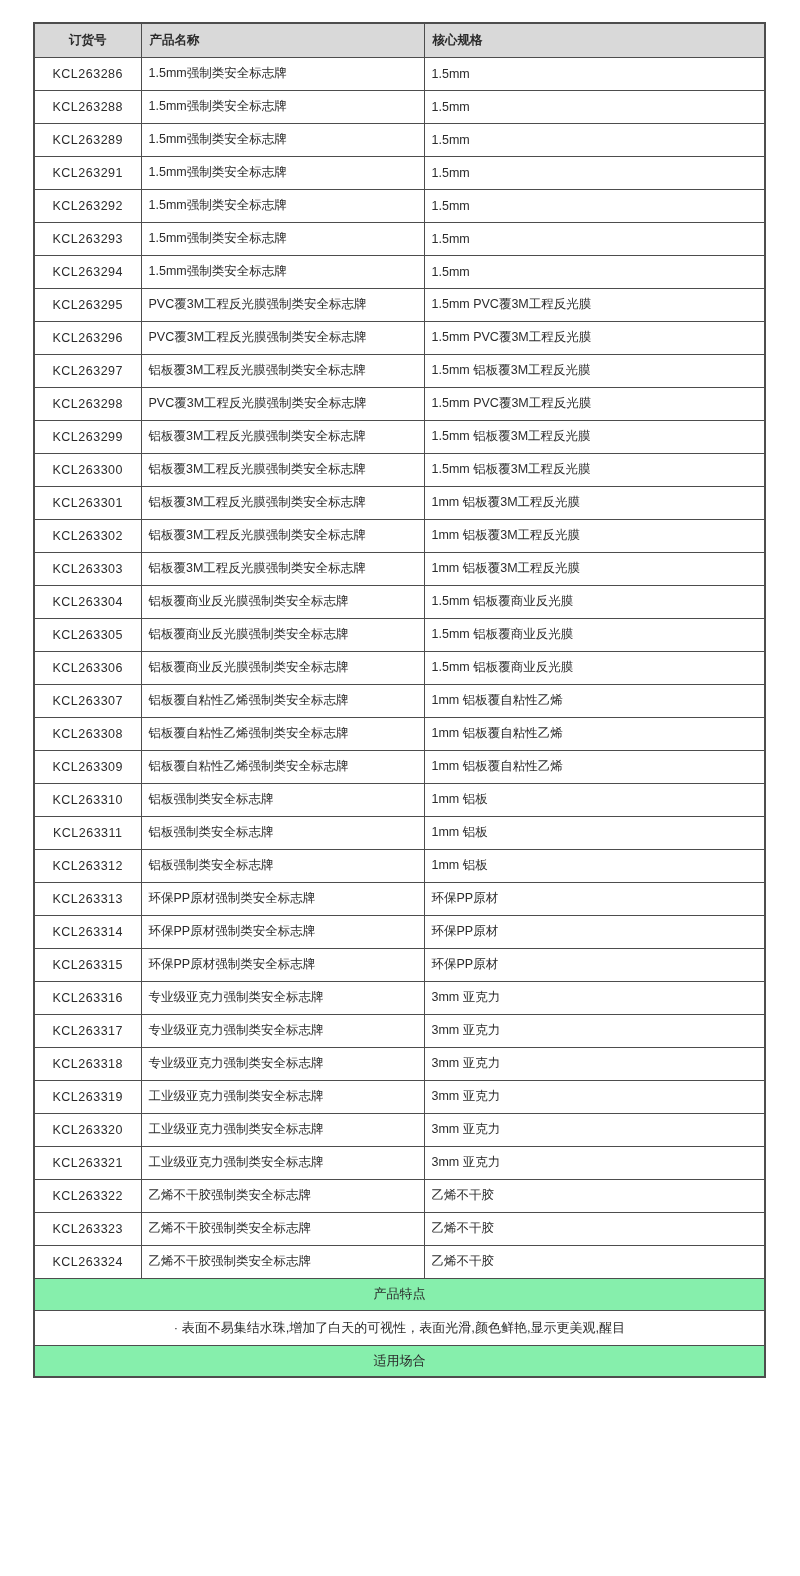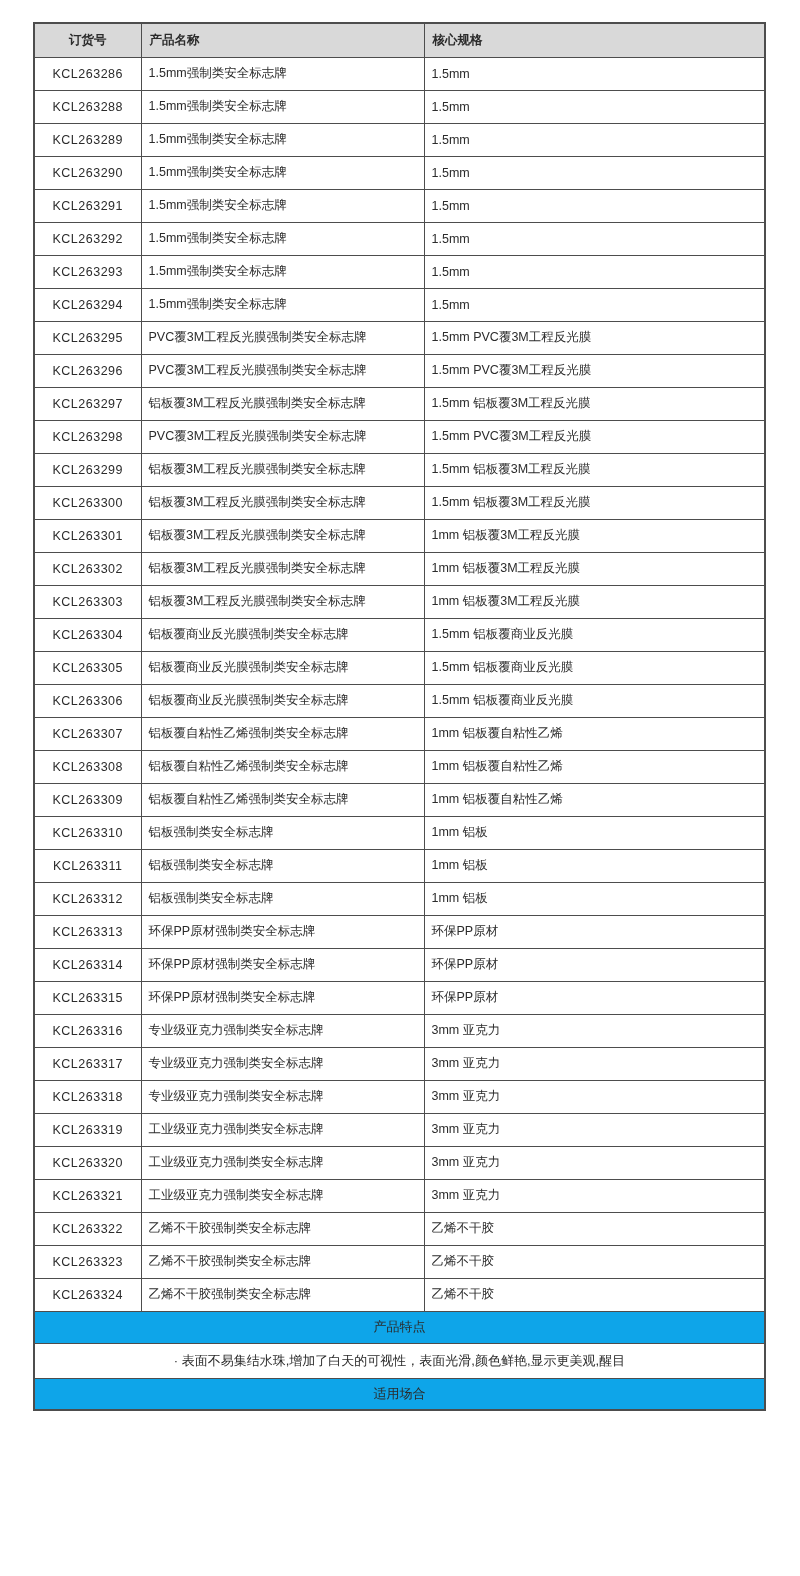--- a/index.html
+++ b/index.html
@@ -44,21 +44,21 @@
     padding-left: 8px;
   }
   .spec-table thead th.cell-center { text-align: center; padding-left: 0; }
 
   .spec-table tbody td { height: 33px; background: #ffffff; }
   .spec-table td.cell-center { text-align: center; }
   .spec-table td.cell-left { text-align: left; padding-left: 7px; }
   .mono-ish { letter-spacing: 0.5px; }
 
   .spec-table td.section-title {
-    background: #0ea5e9;
+    background: #86efac;
     text-align: center;
     height: 32px;
     font-size: 13px;
   }
   .spec-table td.section-content {
     background: #ffffff;
     text-align: center;
     height: 35px;
     font-size: 13px;
   }
@@ -90,25 +90,20 @@
           <td class="cell-center mono-ish">KCL263288</td>
           <td class="cell-left">1.5mm强制类安全标志牌</td>
           <td class="cell-left">1.5mm</td>
         </tr>
         <tr>
           <td class="cell-center mono-ish">KCL263289</td>
           <td class="cell-left">1.5mm强制类安全标志牌</td>
           <td class="cell-left">1.5mm</td>
         </tr>
         <tr>
-          <td class="cell-center mono-ish">KCL263290</td>
-          <td class="cell-left">1.5mm强制类安全标志牌</td>
-          <td class="cell-left">1.5mm</td>
-        </tr>
-        <tr>
           <td class="cell-center mono-ish">KCL263291</td>
           <td class="cell-left">1.5mm强制类安全标志牌</td>
           <td class="cell-left">1.5mm</td>
         </tr>
         <tr>
           <td class="cell-center mono-ish">KCL263292</td>
           <td class="cell-left">1.5mm强制类安全标志牌</td>
           <td class="cell-left">1.5mm</td>
         </tr>
         <tr>

